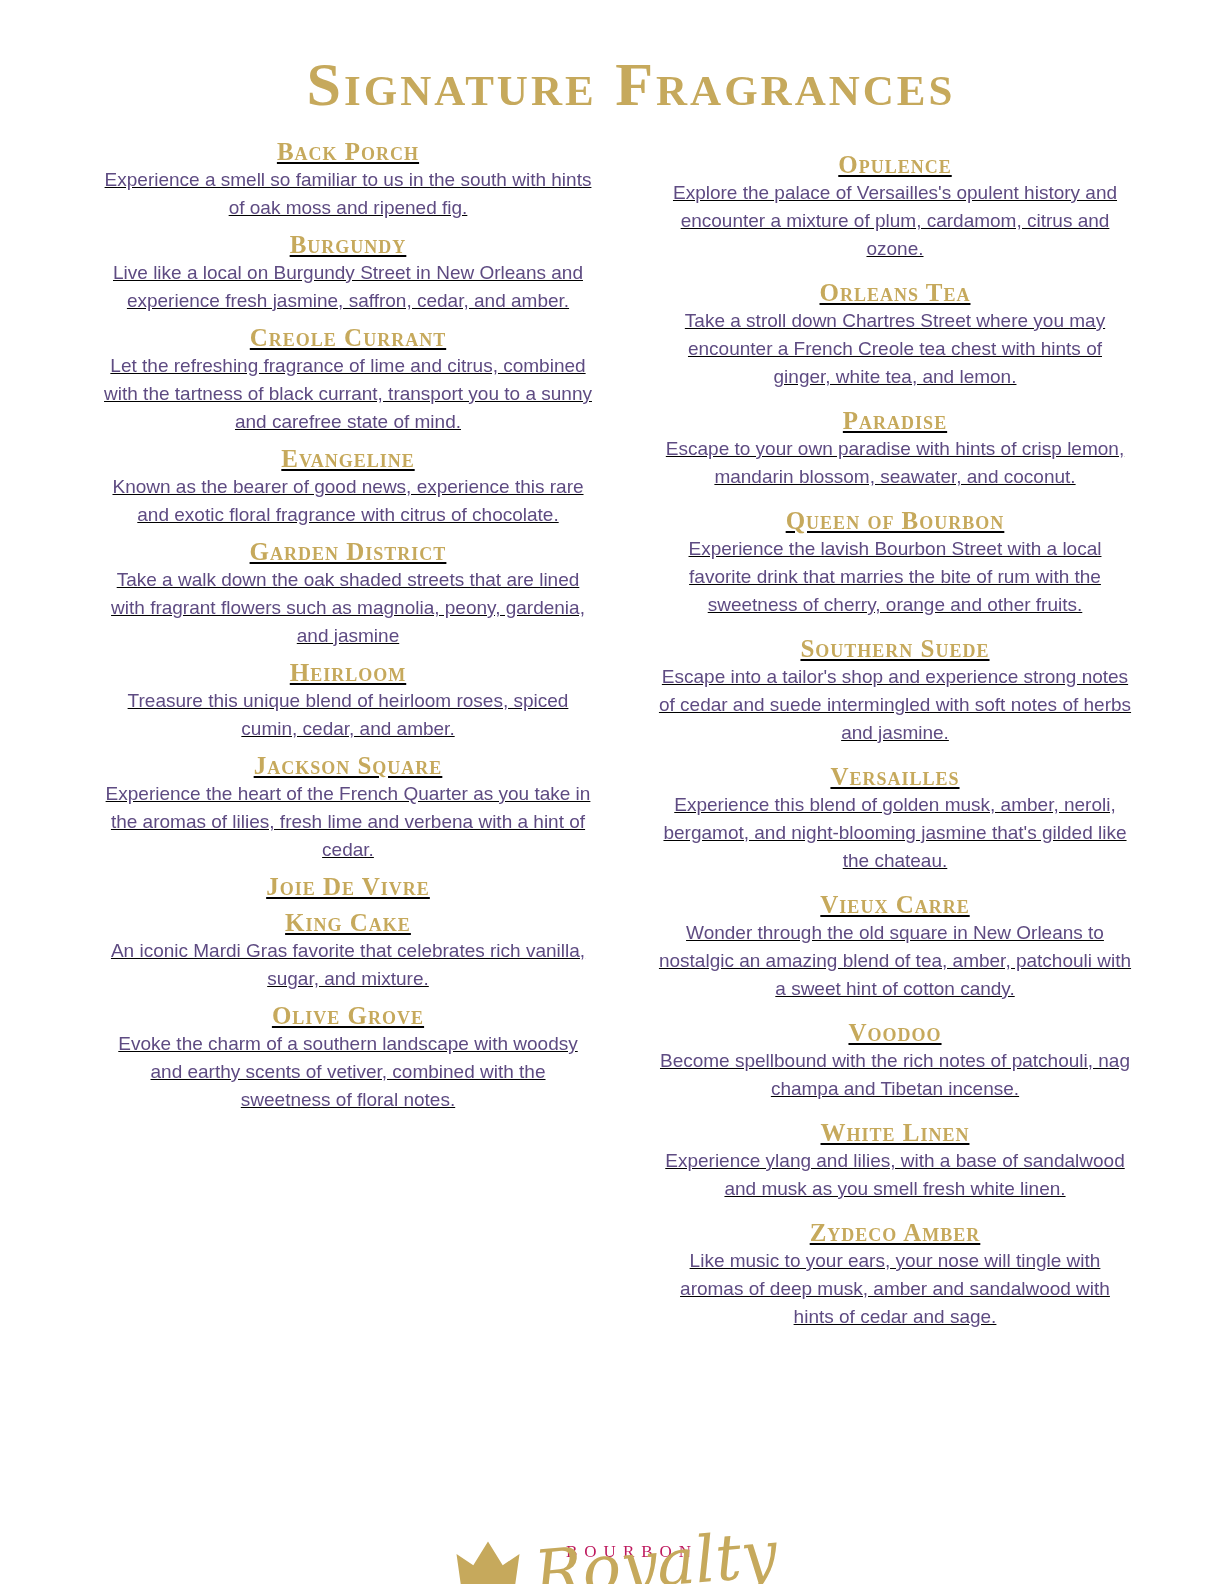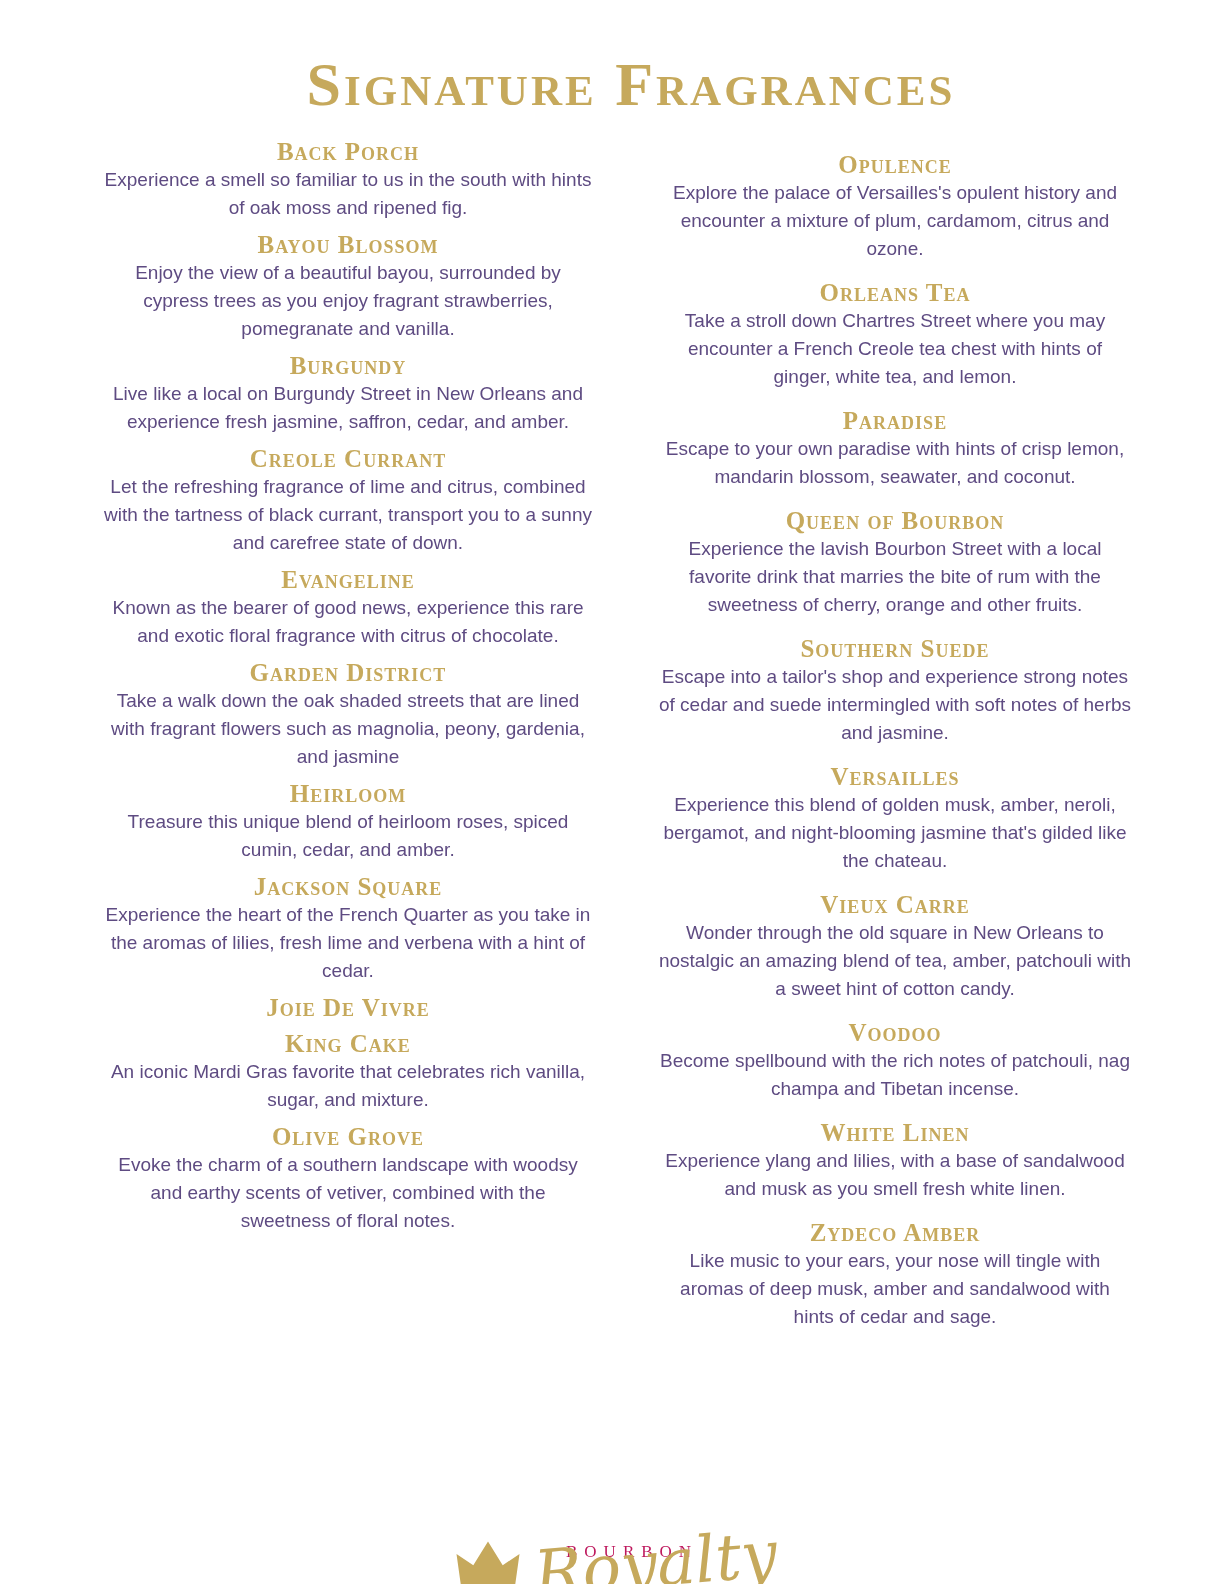--- a/index.html
+++ b/index.html
@@ -18,21 +18,21 @@
     line-height:1.05;
     letter-spacing:3px;
     color:#C6A95C;
     padding-left:38px;
   }
   .columns{
     display:flex;
     justify-content:space-between;
     padding:22px 92px 0 104px;
   }
-  .col{width:488px;}
+  .col{width:488px;text-decoration:underline;}
   .col-right{width:474px;padding-top:13px;margin-left:16px;}
   .entry{margin:0 0 10px 0;text-align:center;}
   .col-right .entry{margin-bottom:17px;}
   .frag-name{
     margin:0;
     font-family:"Liberation Serif",serif;
     font-variant:small-caps;
     font-weight:bold;
     font-size:25px;
     line-height:26px;
@@ -78,33 +78,29 @@
 
   <h1 class="title">Signature Fragrances</h1>
 
   <div class="columns">
     <div class="col" id="col-left">
   <section class="entry">
     <h2 class="frag-name">Back Porch</h2>
     <p class="frag-desc">Experience a smell so familiar to us in the south with hints of oak moss and ripened fig.</p>
   </section>
 
-  <section class="entry">
-    <h2 class="frag-name">Bayou Blossom</h2>
-    <p class="frag-desc">Enjoy the view of a beautiful bayou, surrounded by cypress trees as you enjoy fragrant strawberries, pomegranate and vanilla.</p>
-  </section>
 
   <section class="entry">
     <h2 class="frag-name">Burgundy</h2>
     <p class="frag-desc">Live like a local on Burgundy Street in New Orleans and experience fresh jasmine, saffron, cedar, and amber.</p>
   </section>
 
   <section class="entry">
     <h2 class="frag-name">Creole Currant</h2>
-    <p class="frag-desc">Let the refreshing fragrance of lime and citrus, combined with the tartness of black currant, transport you to a sunny and carefree state of down.</p>
+    <p class="frag-desc">Let the refreshing fragrance of lime and citrus, combined with the tartness of black currant, transport you to a sunny and carefree state of mind.</p>
   </section>
 
   <section class="entry">
     <h2 class="frag-name">Evangeline</h2>
     <p class="frag-desc">Known as the bearer of good news, experience this rare and exotic floral fragrance with citrus of chocolate.</p>
   </section>
 
 
   <section class="entry">
     <h2 class="frag-name">Garden District</h2>

